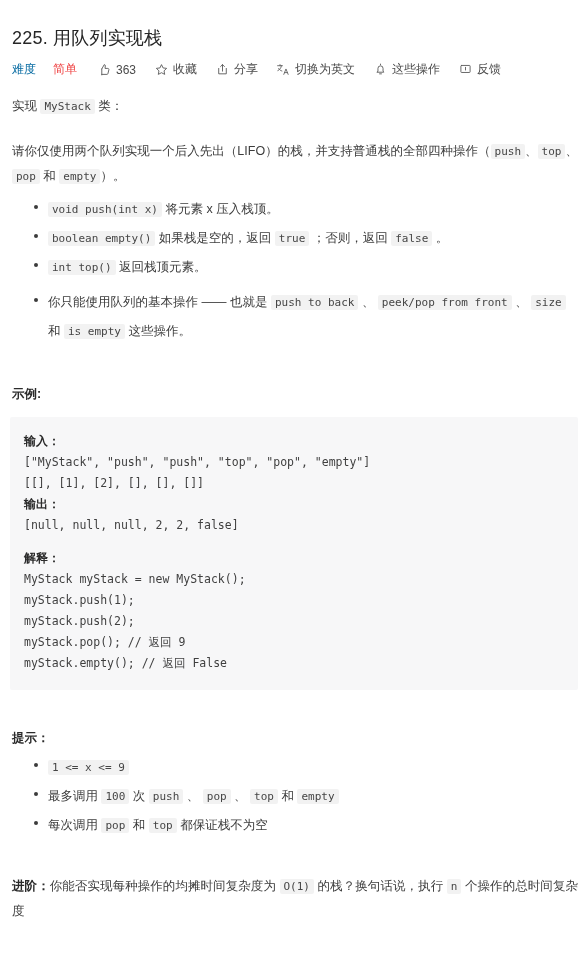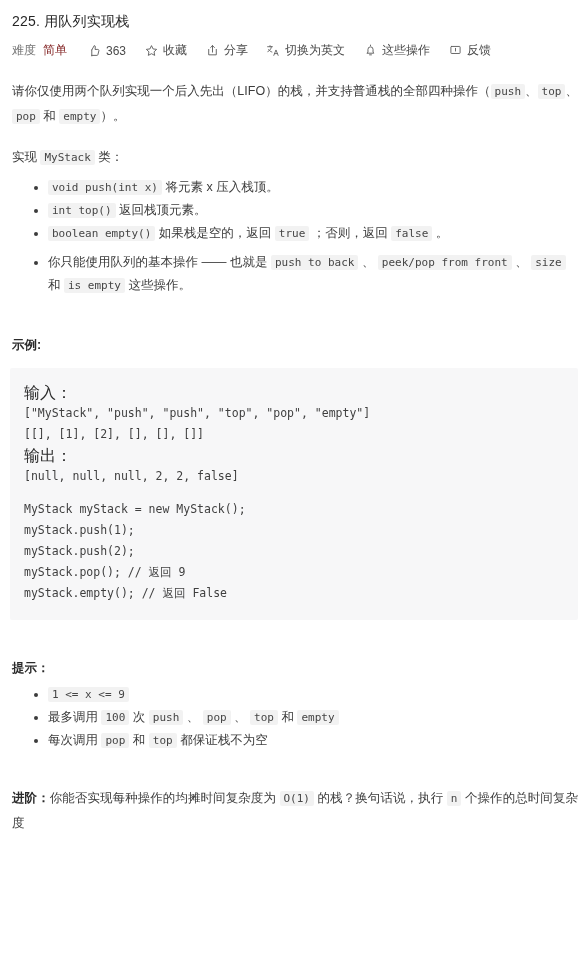--- a/index.html
+++ b/index.html
@@ -11,42 +11,42 @@
     font-family: "Liberation Sans", "DejaVu Sans", sans-serif;
     color: #333333;
     overflow: hidden;
     position: relative;
   }
 
   .page { padding: 0 10px; position: relative; }
 
   
   .title {
-    font-size: 14px;
+    font-size: 18px;
     color: #262626;
-    padding: 13px 0 0 2px;
+    padding: 26px 0 0 2px;
     letter-spacing: 0.2px;
   }
 
   .meta-bar {
     display: flex;
     align-items: center;
     padding: 11px 0 0 2px;
     font-size: 12px;
     color: #5b5b5b;
     white-space: nowrap;
   }
   .meta-item {
     display: flex;
     align-items: center;
     margin-right: 18px;
   }
   .meta-item.diff { margin-right: 20px; }
-  .meta-label { color: #737373; margin-right: 7px; }
-  .diff-value { color: #7f1d1d; }
+  .meta-label { color: #0369a1; margin-right: 17px; }
+  .diff-value { color: #ef4444; }
   .meta-icon {
     display: inline-flex;
     align-items: center;
     justify-content: center;
     width: 14px;
     height: 14px;
     margin-right: 5px;
     color: #5b5b5b;
   }
   .meta-icon svg { display: block; }
@@ -72,21 +72,21 @@
     white-space: nowrap;
   }
 
   ul.list {
     margin: 6px 0 0 0;
     padding-left: 38px;
     list-style: none;
   }
   ul.list li {
     font-size: 12.5px;
-    line-height: 23px;
+    line-height: 29px;
     color: #3c3c3c;
     position: relative;
     padding-left: 0;
   }
   ul.list li::before {
     content: "";
     position: absolute;
     left: -14px;
     top: 10px;
     width: 4px;
@@ -104,22 +104,22 @@
   .section-head.sp-lg { margin-top: 40px; }
 
   
   .codeblock {
     background: #f7f7f8;
     margin: 14px 0 0 0;
     padding: 14px 14px 16px 14px;
     border-radius: 2px;
   }
   .cb-label {
-    font-size: 16px;
-    font-weight: normal;
+    font-size: 12px;
+    font-weight: bold;
     color: #2b2b2b;
     line-height: 21px;
     font-family: "Liberation Sans", sans-serif;
   }
   .cb-line {
     font-family: "DejaVu Sans Mono", "Liberation Mono", monospace;
     font-size: 11.5px;
     line-height: 21px;
     color: #3f3f3f;
     white-space: pre;
@@ -210,44 +210,45 @@
         <svg width="13" height="13" viewBox="0 0 24 24" fill="none" stroke="currentColor" stroke-width="1.7" stroke-linecap="round" stroke-linejoin="round">
           <rect x="3.5" y="4.5" width="17" height="13" rx="1.2"></rect>
             <path d="M12 8v5"></path>
         </svg>
       </span>
       <span class="meta-text">反馈</span>
     </div>
 
   </div>
 
+  <p class="para tight"><span>实现 </span><code class="ic">MyStack</code><span> 类：</span></p>
+
   <p class="para"><span>请你仅使用两个队列实现一个后入先出（LIFO）的栈，并支持普通栈的全部四种操作（</span><code class="ic">push</code><span>、</span><code class="ic">top</code><span>、</span><code class="ic">pop</code><span> 和 </span><code class="ic">empty</code><span>）。</span></p>
-
-  <p class="para tight"><span>实现 </span><code class="ic">MyStack</code><span> 类：</span></p>
 
   <ul class="list">
     <li><code class="ic">void push(int x)</code><span> 将元素 x 压入栈顶。</span></li>
+    <li><code class="ic">boolean empty()</code><span> 如果栈是空的，返回 </span><code class="ic">true</code><span> ；否则，返回 </span><code class="ic">false</code><span> 。</span></li>
     <li><code class="ic">int top()</code><span> 返回栈顶元素。</span></li>
-    <li><code class="ic">boolean empty()</code><span> 如果栈是空的，返回 </span><code class="ic">true</code><span> ；否则，返回 </span><code class="ic">false</code><span> 。</span></li>
   </ul>
 
 
   <ul class="list">
     <li><span>你只能使用队列的基本操作 —— 也就是 </span><code class="ic">push to back</code><span> 、 </span><code class="ic">peek/pop from front</code><span> 、 </span><code class="ic">size</code><span> 和 </span><code class="ic">is empty</code><span> 这些操作。</span></li>
   </ul>
 
   <div class="section-head sp-lg">示例:</div>
 
   <div class="codeblock">
     <div class="cb-label">输入：</div>
     <div class="cb-line">["MyStack", "push", "push", "top", "pop", "empty"]</div>
     <div class="cb-line">[[], [1], [2], [], [], []]</div>
     <div class="cb-label">输出：</div>
     <div class="cb-line">[null, null, null, 2, 2, false]</div>
     <div class="cb-gap"></div>
+    <div class="cb-label">解释：</div>
     <div class="cb-line">MyStack myStack = new MyStack();</div>
     <div class="cb-line">myStack.push(1);</div>
     <div class="cb-line">myStack.push(2);</div>
     <div class="cb-line">myStack.pop(); // 返回 9</div>
     <div class="cb-line">myStack.empty(); // 返回 False</div>
   </div>
 
   <div class="section-head sp-lg">提示：</div>
 
   <ul class="list">

